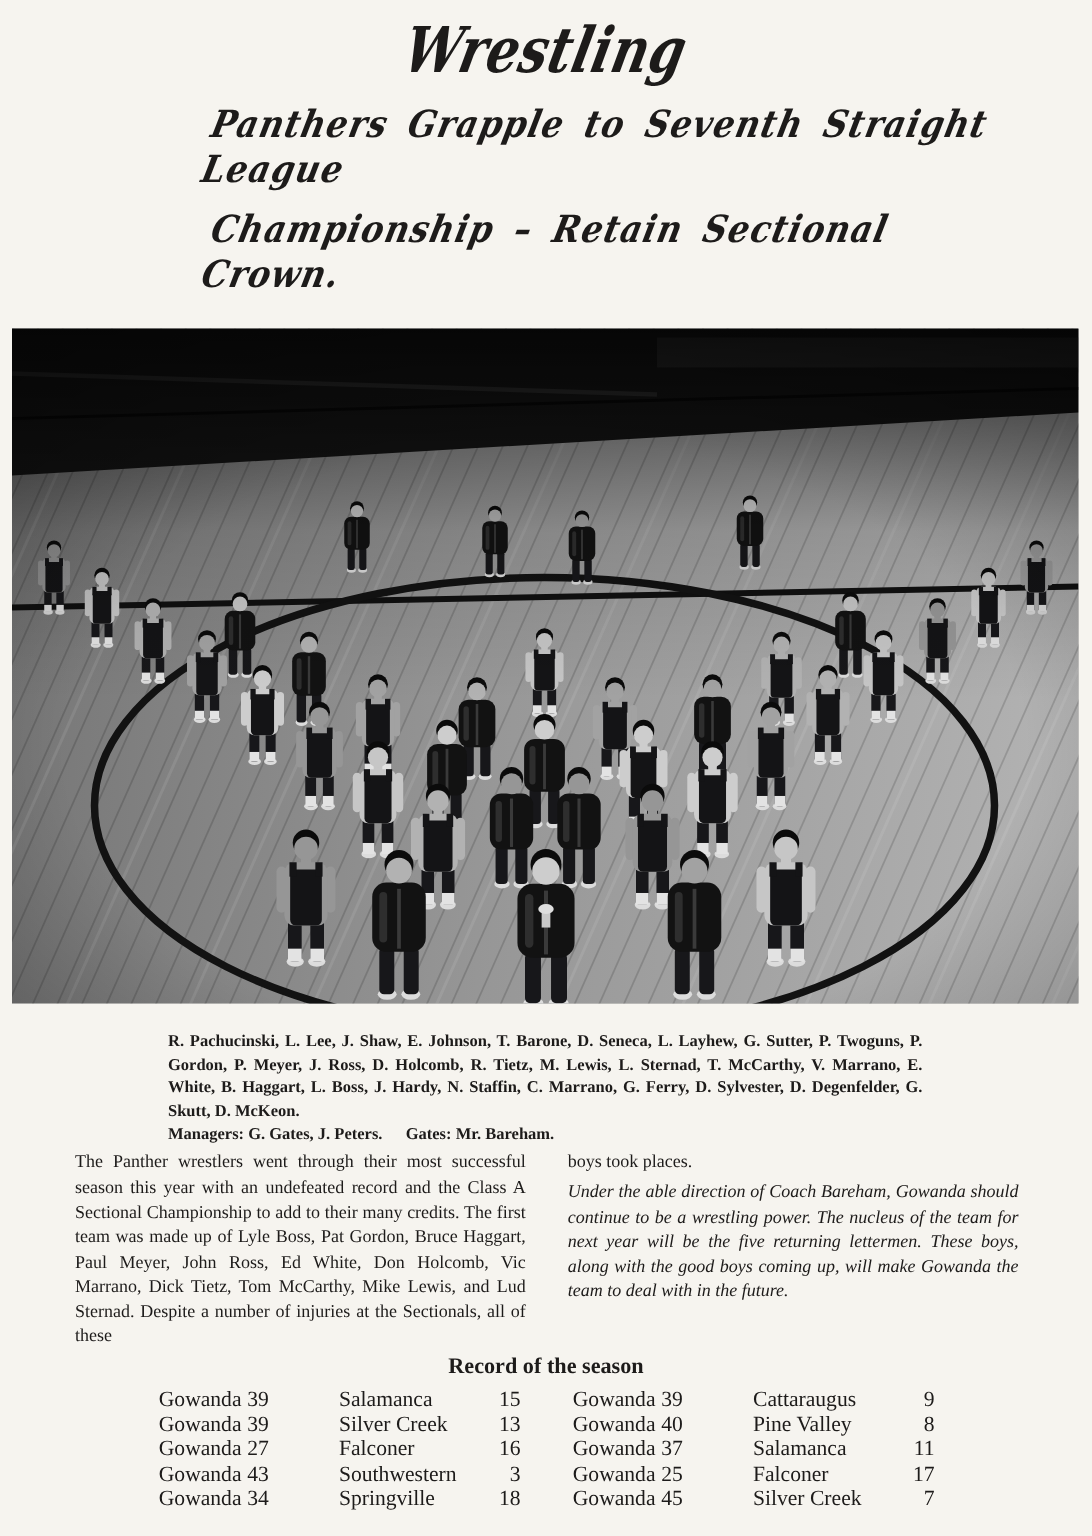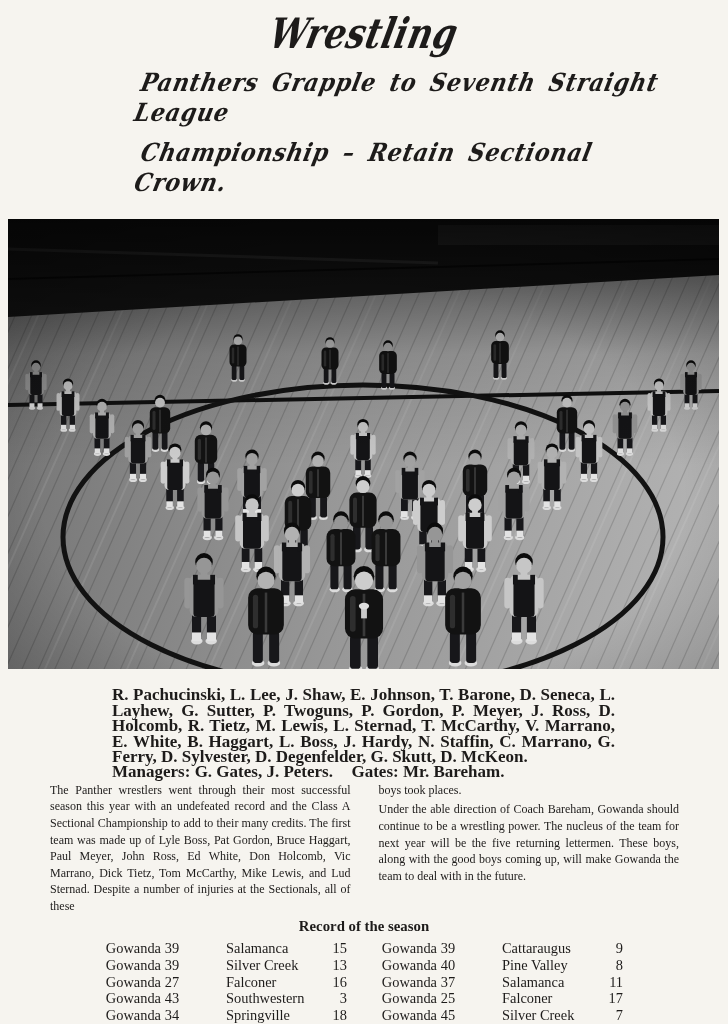--- a/index.html
+++ b/index.html
@@ -21,35 +21,35 @@
     font-family:"DejaVu Serif",serif;
     transform:skewX(-12deg) scaleX(.88);transform-origin:left center;
     letter-spacing:1px;word-spacing:6px;line-height:1.2;
   }
   
   .photo-wrap{margin:21px 0 0 8px;width:711px;height:450px;background:#8f8f8f;}
   .photo-wrap svg{display:block;}
   
   .caption{
     margin:18px 0 0 112px;width:503px;
-    font-size:17px;line-height:15.4px;font-weight:bold;
+    font-size:11px;line-height:15.4px;font-weight:bold;
     text-align:justify;
   }
   .caption .mgr-line{text-align:left;}
   .caption .lbl{font-weight:bold;}
   .caption .coach-gap{display:inline-block;width:10px;}
   
   .article{
     display:flex;gap:28px;padding:2px 49px 0 50px;
     font-size:12px;line-height:16.6px;text-align:justify;
   }
   .article .col{width:301px;}
   .article p{margin:0;}
   .article p.fill-last{text-align-last:justify;}
-  .article p + p{margin-top:3px;}
+  .article p + p{margin-top:3px;font-style:italic;}
   
   .record-heading{margin-top:4px;text-align:center;font-weight:bold;font-size:14.8px;line-height:17px;}
   .record-tables{display:flex;gap:28px;padding-left:99px;margin-top:5px;font-size:14.4px;}
   .rec-table{width:248px;}
   .rec-row{display:grid;grid-template-columns:62px 22px 1fr 30px;line-height:16.6px;}
   .rec-team{text-align:right;}
   .rec-team_score{text-align:center;font-family:Liberation Serif, serif;}
   .rec-opponent{padding-left:43px;text-align:left;}
   .rec-opponent_score{text-align:right;}
 </style>

